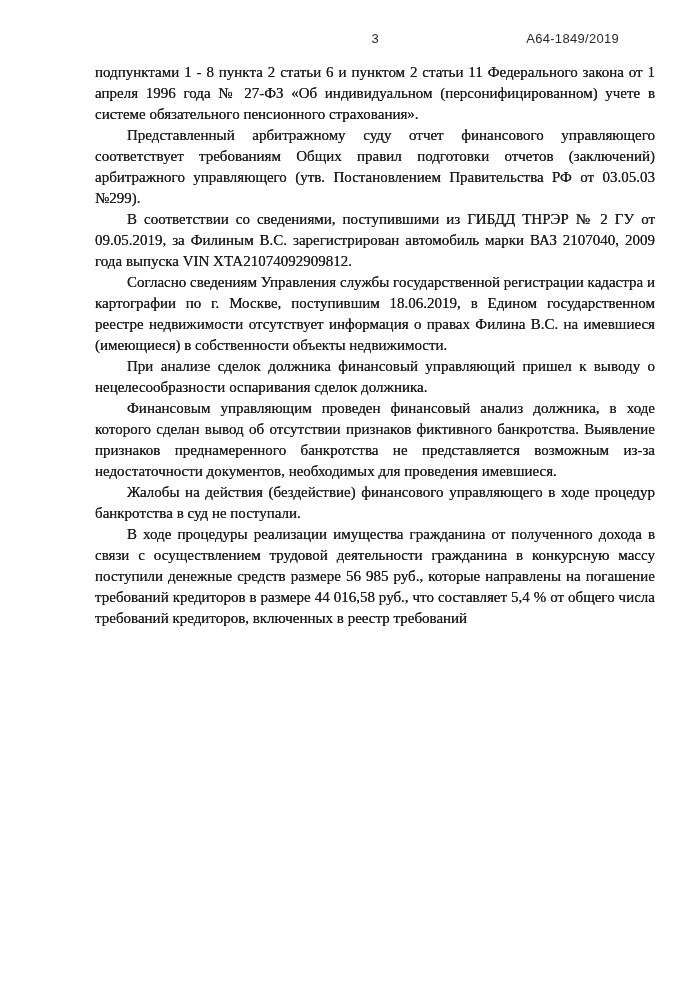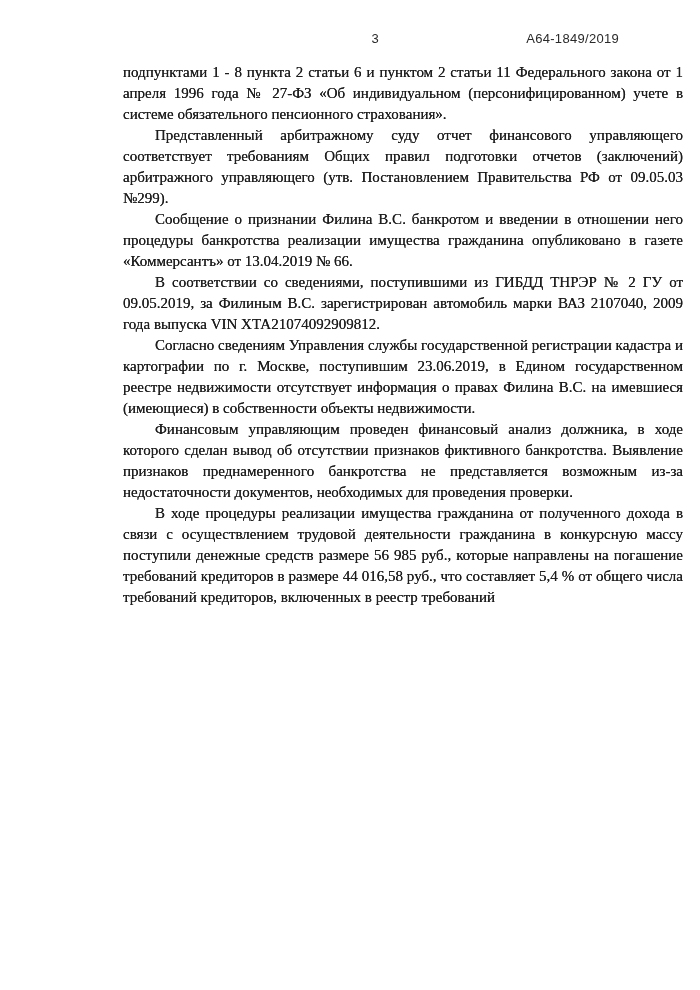--- a/index.html
+++ b/index.html
@@ -41,21 +41,20 @@
   .content {
     position: absolute;
     top: 62px;
     left: 95px;
     width: 560px;
     font-size: 15px;
     line-height: 21px;
     text-align: justify;
     
     text-shadow: 0 0 0.45px currentColor;
-    margin-left: 28px;
   }
   .content p {
     margin: 0;
     padding: 0;
     text-indent: 32px;
   }
   .content p.no-indent {
     text-indent: 0;
   }
 </style>
@@ -64,21 +63,22 @@
 
 <div class="page">
 
   <div class="page-header">
     <span class="page-number">3</span>
     <span class="case-number">А64-1849/2019</span>
   </div>
 
   <div class="content">
     <p class="no-indent">подпунктами 1 - 8 пункта 2 статьи 6 и пунктом 2 статьи 11 Федерального закона от 1 апреля 1996 года № 27-ФЗ «Об индивидуальном (персонифицированном) учете в системе обязательного пенсионного страхования».</p>
-    <p>Представленный арбитражному суду отчет финансового управляющего соответствует требованиям Общих правил подготовки отчетов (заключений) арбитражного управляющего (утв. Постановлением Правительства РФ от 09.05.03 №299).</p>
-    <p>Сообщение о признании Филина В.С. банкротом и введении в отношении него процедуры банкротства реализации имущества гражданина опубликовано в газете «Коммерсантъ» от 13.04.2019 № 66.</p>
+    <p>Представленный арбитражному суду отчет финансового управляющего соответствует требованиям Общих правил подготовки отчетов (заключений) арбитражного управляющего (утв. Постановлением Правительства РФ от 03.05.03 №299).</p>
     <p>В соответствии со сведениями, поступившими из ГИБДД ТНРЭР № 2 ГУ от 09.05.2019, за Филиным В.С. зарегистрирован автомобиль марки ВАЗ 2107040, 2009 года выпуска VIN ХТА21074092909812.</p>
-    <p>Согласно сведениям Управления службы государственной регистрации кадастра и картографии по г. Москве, поступившим 23.06.2019, в Едином государственном реестре недвижимости отсутствует информация о правах Филина В.С. на имевшиеся (имеющиеся) в собственности объекты недвижимости.</p>
-    <p>Финансовым управляющим проведен финансовый анализ должника, в ходе которого сделан вывод об отсутствии признаков фиктивного банкротства. Выявление признаков преднамеренного банкротства не представляется возможным из-за недостаточности документов, необходимых для проведения проверки.</p>
+    <p>Согласно сведениям Управления службы государственной регистрации кадастра и картографии по г. Москве, поступившим 18.06.2019, в Едином государственном реестре недвижимости отсутствует информация о правах Филина В.С. на имевшиеся (имеющиеся) в собственности объекты недвижимости.</p>
+    <p>При анализе сделок должника финансовый управляющий пришел к выводу о нецелесообразности оспаривания сделок должника.</p>
+    <p>Финансовым управляющим проведен финансовый анализ должника, в ходе которого сделан вывод об отсутствии признаков фиктивного банкротства. Выявление признаков преднамеренного банкротства не представляется возможным из-за недостаточности документов, необходимых для проведения имевшиеся.</p>
+    <p>Жалобы на действия (бездействие) финансового управляющего в ходе процедур банкротства в суд не поступали.</p>
     <p>В ходе процедуры реализации имущества гражданина от полученного дохода в связи с осуществлением трудовой деятельности гражданина в конкурсную массу поступили денежные средств размере 56 985 руб., которые направлены на погашение требований кредиторов в размере 44 016,58 руб., что составляет 5,4 % от общего числа требований кредиторов, включенных в реестр требований</p>
   </div>
 
 </div>
 
 </body></html>

